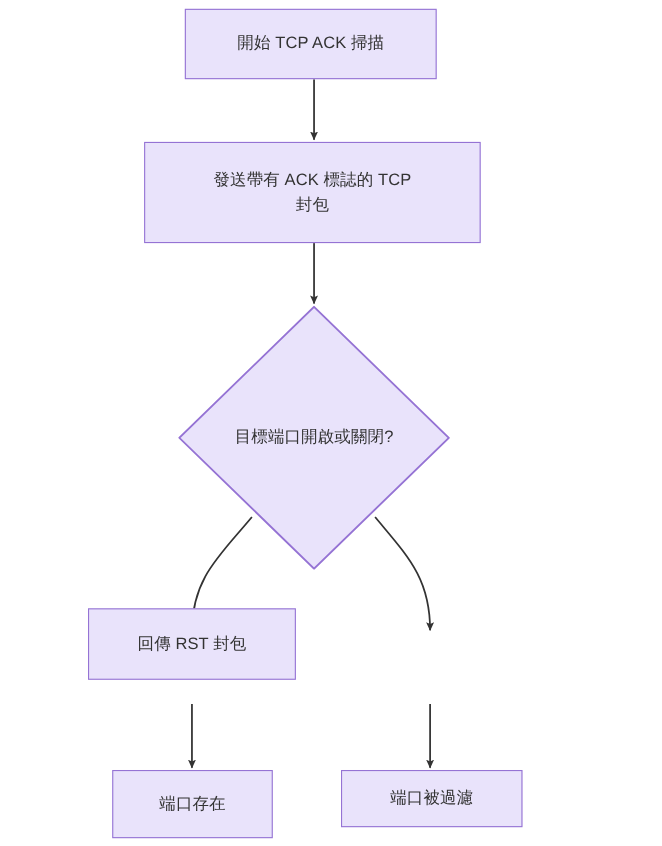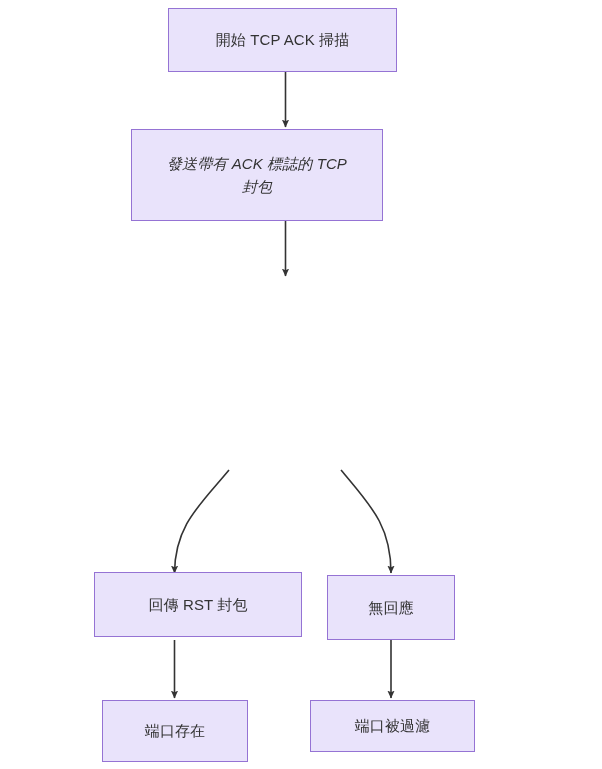--- a/index.html
+++ b/index.html
@@ -95,33 +95,36 @@
 
     <line x1="174.5" y1="640" x2="174.5" y2="698" stroke="#333333" stroke-width="1.6" marker-end="url(#arrowhead)"></line>
 
     <line x1="391" y1="640" x2="391" y2="698" stroke="#333333" stroke-width="1.6" marker-end="url(#arrowhead)"></line>
   </svg>
 
   <div class="node" style="left:168px; top:8px; width:229px; height:64px;">
     <span class="node-label">開始 TCP ACK 掃描</span>
   </div>
 
-  <div class="node" style="left:131px; top:129px; width:252px; height:92px;font-style:italic;">
+  <div class="node" style="left:131px; top:129px; width:306px; height:92px;">
     <span class="node-label">發送帶有 ACK 標誌的 TCP
 封包</span>
   </div>
 
+  <div class="decision" style="left:162px; top:278px; width:247px; height:240px;">
+    <svg class="decision-shape" viewBox="0 0 247 240" preserveAspectRatio="none">
+      <polygon points="123.5,1 246,120 123.5,239 1,120" fill="#e9e3fb" stroke="#9573d4" stroke-width="1.7"></polygon>
+    </svg>
+    <span class="decision-label">目標端口開啟或關閉?</span>
+  </div>
 
-  <div class="node" style="left:80px; top:572px; width:208px; height:65px;margin-left:14px;">
+  <div class="node" style="left:80px; top:553px; width:189px; height:65px;">
     <span class="node-label">回傳 RST 封包</span>
   </div>
 
-  <div class="node" style="left:327px; top:575px; width:128px; height:65px;">
-    <span class="node-label">無回應</span>
-  </div>
 
   <div class="node" style="left:102px; top:700px; width:146px; height:62px;text-align:right;">
     <span class="node-label">端口存在</span>
   </div>
 
   <div class="node" style="left:310px; top:700px; width:165px; height:52px;">
     <span class="node-label">端口被過濾</span>
   </div>
 
 </div>

